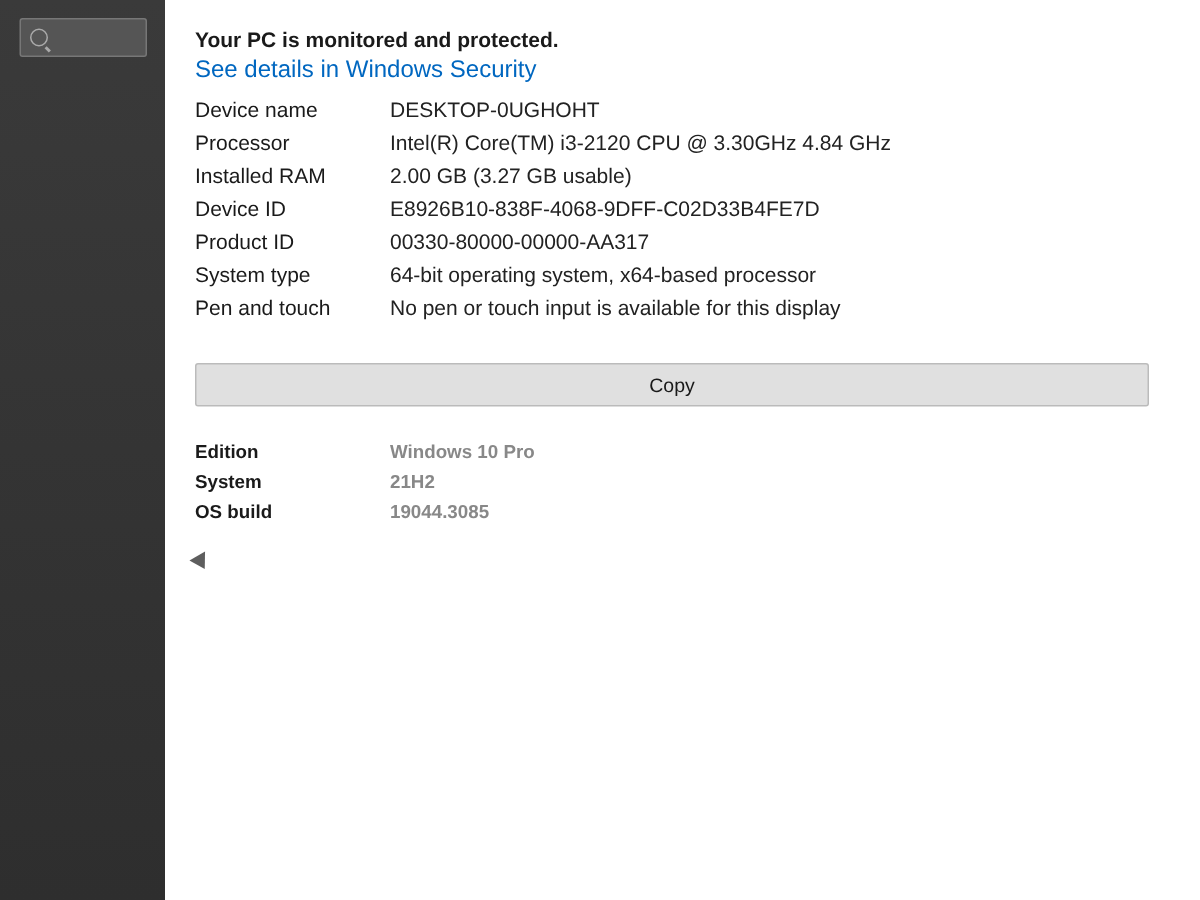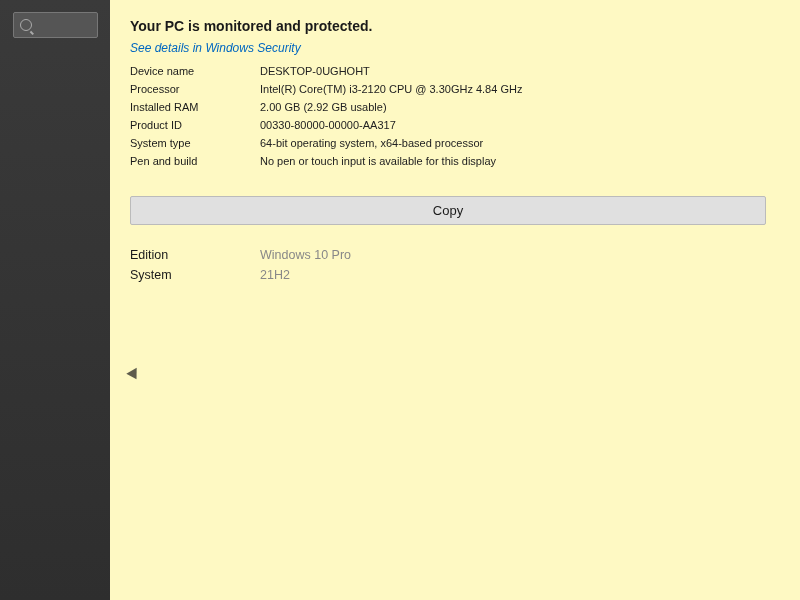--- a/index.html
+++ b/index.html
@@ -54,61 +54,60 @@
       background: #aaa;
       bottom: -3px;
       right: -3px;
       transform: rotate(45deg);
     }
 
     .main-content {
       flex: 1;
       height: 600px;
       overflow-y: auto;
-      background: #fef9c3;
+      background: #ffffff;
       padding: 18px 30px 20px 20px;
       position: relative;
     }
 
     .protected-banner {
       margin-bottom: 6px;
     }
 
     .protected-title {
       font-size: 14px;
       font-weight: 600;
       color: #1a1a1a;
       margin-bottom: 4px;
     }
 
     .protected-link {
-      font-size: 12px;
+      font-size: 16px;
       color: #0067c0;
       cursor: pointer;
       text-decoration: none;
-      font-style: italic;
     }
 
     .section-title {
       font-size: 20px;
       font-weight: 400;
       color: #1a1a1a;
       margin-top: 18px;
       margin-bottom: 14px;
     }
 
     .spec-table {
       width: 100%;
       border-collapse: collapse;
       margin-bottom: 6px;
     }
 
     .spec-table tr td {
       padding: 3px 0;
-      font-size: 11px;
+      font-size: 14px;
       vertical-align: top;
     }
 
     .spec-label {
       color: #1a1a1a;
       font-weight: 500;
       width: 130px;
       padding-right: 10px;
     }
 
@@ -148,27 +147,27 @@
     }
 
     .win-spec-table tr td {
       padding: 3px 0;
       font-size: 12.5px;
       vertical-align: top;
     }
 
     .win-spec-label {
       color: #1a1a1a;
-      font-weight: 400;
+      font-weight: 700;
       width: 130px;
     }
 
     .win-spec-value {
       color: #888;
-      font-weight: 400;
+      font-weight: 700;
     }
 
     .cursor {
       position: absolute;
       left: 18px;
       top: 370px;
       width: 0;
       height: 0;
       border-left: 6px solid transparent;
       border-right: 6px solid transparent;
@@ -199,51 +198,59 @@
     <tr>
       <td class="spec-label">Device name</td>
       <td class="spec-value">DESKTOP-0UGHOHT</td>
     </tr>
         <tr>
       <td class="spec-label">Processor</td>
       <td class="spec-value">Intel(R) Core(TM) i3-2120 CPU @ 3.30GHz   4.84 GHz</td>
     </tr>
         <tr>
       <td class="spec-label">Installed RAM</td>
-      <td class="spec-value">2.00 GB (2.92 GB usable)</td>
+      <td class="spec-value">2.00 GB (3.27 GB usable)</td>
+    </tr>
+        <tr>
+      <td class="spec-label">Device ID</td>
+      <td class="spec-value">E8926B10-838F-4068-9DFF-C02D33B4FE7D</td>
     </tr>
         <tr>
       <td class="spec-label">Product ID</td>
       <td class="spec-value">00330-80000-00000-AA317</td>
     </tr>
         <tr>
       <td class="spec-label">System type</td>
       <td class="spec-value">64-bit operating system, x64-based processor</td>
     </tr>
         <tr>
-      <td class="spec-label">Pen and build</td>
+      <td class="spec-label">Pen and touch</td>
       <td class="spec-value">No pen or touch input is available for this display</td>
     </tr>
       </tbody>
   </table>
 
   <div class="buttons-row">
     <button class="btn">Copy</button>
   </div>
 
   <div class="windows-specs-section">
     <table class="win-spec-table">
       <tbody id="windows-specs-body">
       <tr>
       <td class="win-spec-label">Edition</td>
       <td class="win-spec-value">Windows 10 Pro</td>
     </tr>
           <tr>
       <td class="win-spec-label">System</td>
       <td class="win-spec-value">21H2</td>
     </tr>
+          <tr>
+      <td class="win-spec-label">OS build</td>
+      <td class="win-spec-value">19044.3085</td>
+    </tr>
         </tbody>
     </table>
   </div>
 
   <div class="cursor"></div>
 
 </div>
 
 </body></html>

